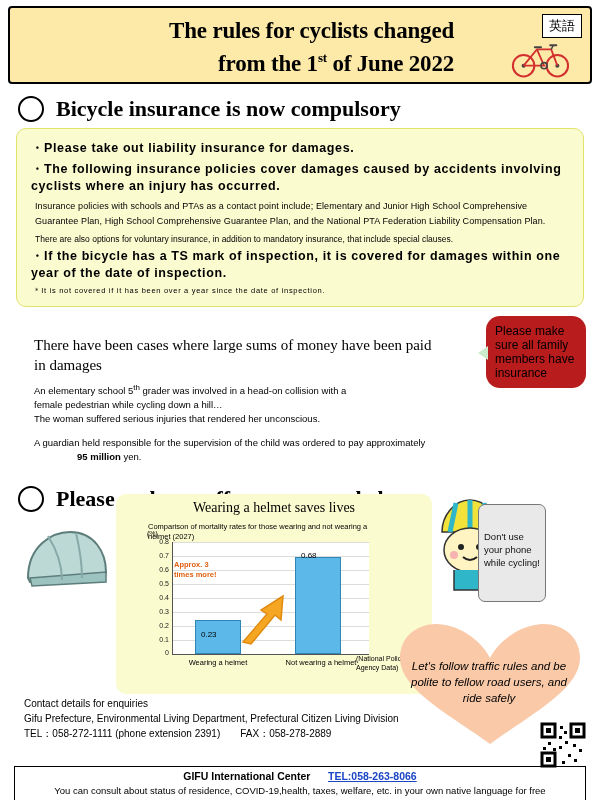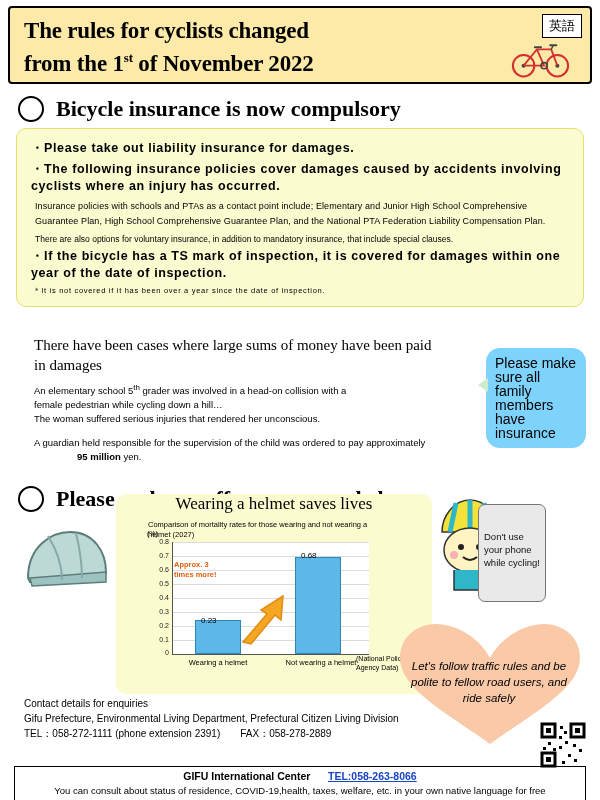--- a/index.html
+++ b/index.html
@@ -24,20 +24,21 @@
     box-sizing:border-box;
   }
   .header-title{
     font-family:"Liberation Serif", serif;
     font-weight:bold;
     font-size:23px;
     line-height:27px;
     padding:9px 0 0 14px;
     letter-spacing:-0.2px;
     width:430px;
+    text-align:right;
   }
   .header-title sup{font-size:13px;vertical-align:super;}
   .lang-badge{
     position:absolute;top:6px;right:8px;
     border:1px solid #000;
     background:#fff;
     font-size:13px;
     padding:2px 6px;
     font-family:"DejaVu Sans", sans-serif;
   }
@@ -111,26 +112,26 @@
   .case-body2{
     font-size:9.5px;
     line-height:14px;
     margin-top:10px;
   }
   .case-body2 b{font-weight:bold;padding-left:43px;}
 
   
   .bubble{
     position:absolute;
-    right:14px;top:342px;
+    right:14px;top:310px;
     width:100px;
-    background:#7dd3fc;
+    background:#b91c1c;
     border-radius:14px;
     padding:8px 9px;
-    font-size:14px;
+    font-size:12px;
     line-height:14px;
     box-sizing:border-box;
   }
   .bubble:after{
     content:"";
     position:absolute;left:-8px;top:30px;
     border-top:7px solid transparent;
     border-bottom:7px solid transparent;
     border-right:10px solid #cdeccd;
   }
@@ -139,22 +140,23 @@
   .chartbox{
     position:absolute;
     left:116px;top:488px;
     width:316px;height:200px;
     background:#fbfbd0;
     border-radius:10px;
     box-sizing:border-box;
   }
   .chart-title{
     font-family:"Liberation Serif", serif;
-    font-size:17px;
+    font-size:14px;
     text-align:center;
+    padding-top:6px;
   }
   .chart-sub{
     font-size:7.5px;
     line-height:10px;
     margin:6px 0 0 32px;
     width:220px;
   }
   .plot{
     position:absolute;left:56px;top:48px;width:196px;height:112px;
     border-left:1px solid #555;border-bottom:1px solid #555;
@@ -216,21 +218,21 @@
   }
 </style>
 </head>
 <body>
 
 <div class="page">
 
   <div class="header">
     <div class="header-title">
       <span>The rules for cyclists changed</span><br>
-      <span>from the 1</span><sup>st</sup><span> of November 2022</span>
+      <span>from the 1</span><sup>st</sup><span> of June 2022</span>
     </div>
     <div class="lang-badge">英語</div>
     <svg class="bike" viewBox="0 0 120 90">
       <circle cx="26" cy="62" r="21" fill="none" stroke="#d32f2f" stroke-width="4"></circle>
       <circle cx="92" cy="62" r="21" fill="none" stroke="#d32f2f" stroke-width="4"></circle>
       <circle cx="26" cy="62" r="4" fill="#444"></circle>
       <circle cx="92" cy="62" r="4" fill="#444"></circle>
       <path d="M26 62 L52 30 L80 30 L92 62 M52 30 L66 62 L26 62" fill="none" stroke="#d32f2f" stroke-width="3.5"></path>
       <path d="M48 26 L60 26" stroke="#444" stroke-width="4" stroke-linecap="round"></path>
       <path d="M78 22 L90 22" stroke="#444" stroke-width="4" stroke-linecap="round"></path>
@@ -298,21 +300,21 @@
       <div class="ylab" style="top:52px;">0.4</div>
       <div class="gridline" style="top:70px;"></div>
       <div class="ylab" style="top:66px;">0.3</div>
       <div class="gridline" style="top:84px;"></div>
       <div class="ylab" style="top:80px;">0.2</div>
       <div class="gridline" style="top:98px;"></div>
       <div class="ylab" style="top:94px;">0.1</div>
       <div class="ylab" style="top:107px;">0</div>
 
       <div class="bar" style="left:22px;width:44px;height:32px;"></div>
-      <div class="barval" style="left:28px;top:74px;">0.23</div>
+      <div class="barval" style="left:28px;top:88px;">0.23</div>
 
       <div class="bar" style="left:122px;width:44px;height:95px;"></div>
       <div class="barval" style="left:128px;top:9px;">0.68</div>
 
       <div class="xlab" style="left:2px;width:86px;">Wearing a helmet</div>
       <div class="xlab" style="left:98px;width:100px;">Not wearing a helmet</div>
 
       <svg style="position:absolute;left:64px;top:42px;width:54px;height:62px;" viewBox="0 0 54 62">
         <path d="M6 58 L30 30 L24 26 L46 12 L44 36 L38 31 L14 60 Z" fill="#f5a623" stroke="#e08b10" stroke-width="1.5"></path>
       </svg>

